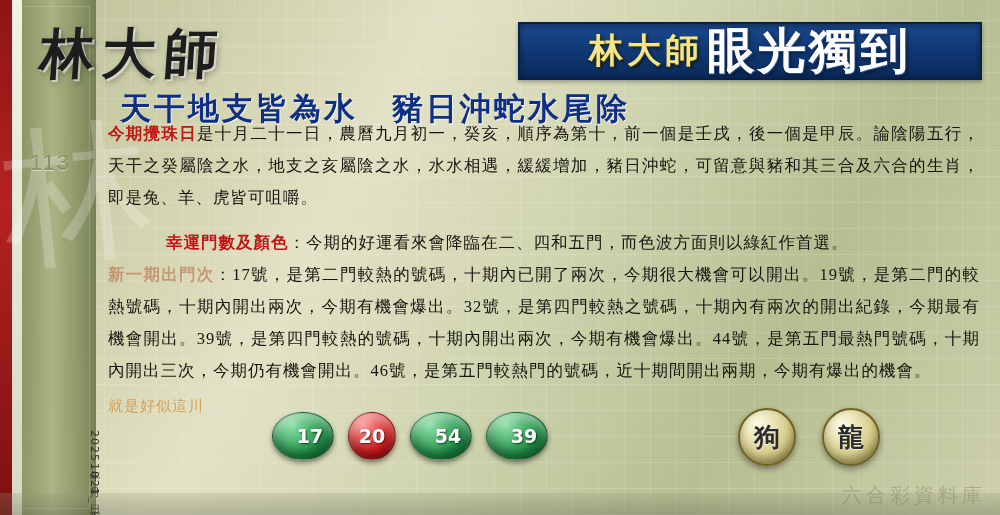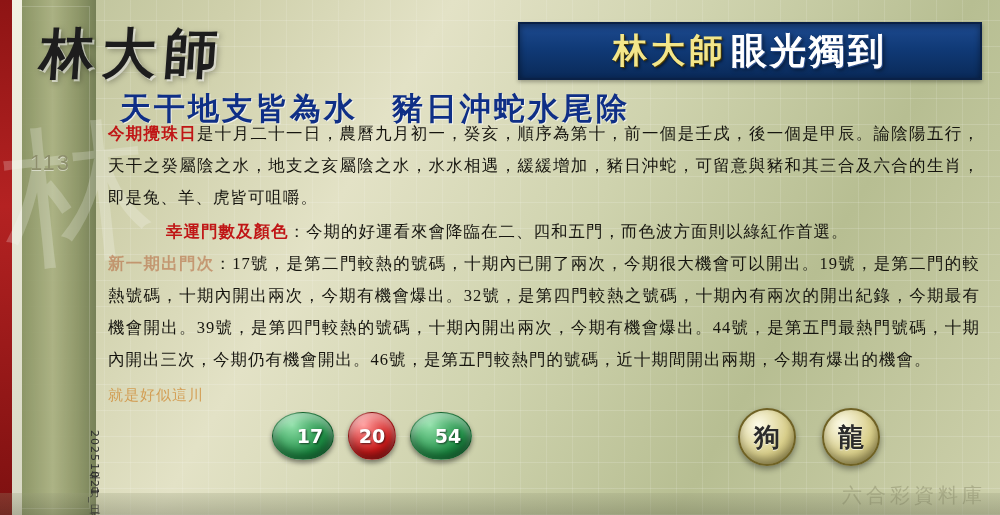--- a/index.html
+++ b/index.html
@@ -70,21 +70,21 @@
     display:flex;align-items:center;justify-content:center;
   }
   .banner-a{
     font-family:"DejaVu Serif","Liberation Serif",serif;
     font-size:34px;font-weight:bold;letter-spacing:4px;
     color:#f3e68a;
     text-shadow:1px 1px 0 #4b3a00,2px 2px 3px rgba(0,0,0,0.6);
   }
   .banner-b{
     font-family:"DejaVu Serif","Liberation Serif",serif;
-    font-size:36px;font-weight:bold;letter-spacing:3px;
+    font-size:48px;font-weight:bold;letter-spacing:3px;
     color:#ffffff;margin-left:4px;
     background:linear-gradient(180deg,#ffffff,#cfe1ff);
     -webkit-background-clip:text;
     text-shadow:1px 1px 0 #2b4d88, 2px 2px 4px rgba(0,0,0,0.55);
   }
 
   .subtitle{
     position:absolute;left:120px;top:88px;
     font-family:Liberation Sans, sans-serif;
     font-size:31px;font-weight:bold;color:#0f2f86;letter-spacing:3px;
@@ -93,21 +93,21 @@
 
   
   .body-wrap{position:absolute;left:108px;top:118px;width:872px;}
   .para{
     font-family:Liberation Serif, serif;
     font-size:16.5px;line-height:1.95;color:#16150f;
     letter-spacing:1px;text-align:justify;
   }
   .para.indent{text-indent:0;}
   .hl-red{color:#c01616;font-weight:bold;}
-  .p2{margin-top:1px;padding-left:58px;}
+  .p2{margin-top:12px;padding-left:58px;}
   .p3{}
   .p3 .lead{color:#b4643a;opacity:0.55;font-weight:bold;}
   .note{
     margin-top:10px;color:#d08a33;opacity:0.75;font-size:15px;
     font-family:"DejaVu Serif","Liberation Serif",serif;letter-spacing:1px;
   }
 
   
   .balls{position:absolute;left:272px;top:412px;display:flex;gap:14px;}
   .ball{
@@ -179,20 +179,21 @@
       <span class="lead">新一期出門次</span><span>：17號，是第二門較熱的號碼，十期內已開了兩次，今期很大機會可以開出。19號，是第二門的較熱號碼，十期內開出兩次，今期有機會爆出。32號，是第四門較熱之號碼，十期內有兩次的開出紀錄，今期最有機會開出。39號，是第四門較熱的號碼，十期內開出兩次，今期有機會爆出。44號，是第五門最熱門號碼，十期內開出三次，今期仍有機會開出。46號，是第五門較熱門的號碼，近十期間開出兩期，今期有爆出的機會。</span>
     </div>
 
     <div class="note">就是好似這川</div>
   </div>
 
   <div class="balls">
     <div class="ball green">17</div>
     <div class="ball red">20</div>
     <div class="ball green">54</div>
+    <div class="ball green">39</div>
   </div>
 
   <div class="zodiacs">
     <div class="zod">狗</div>
     <div class="zod">龍</div>
   </div>
 
   <div class="watermark">六合彩資料庫</div>
   <div class="bottom-strip"></div>
 </div>

